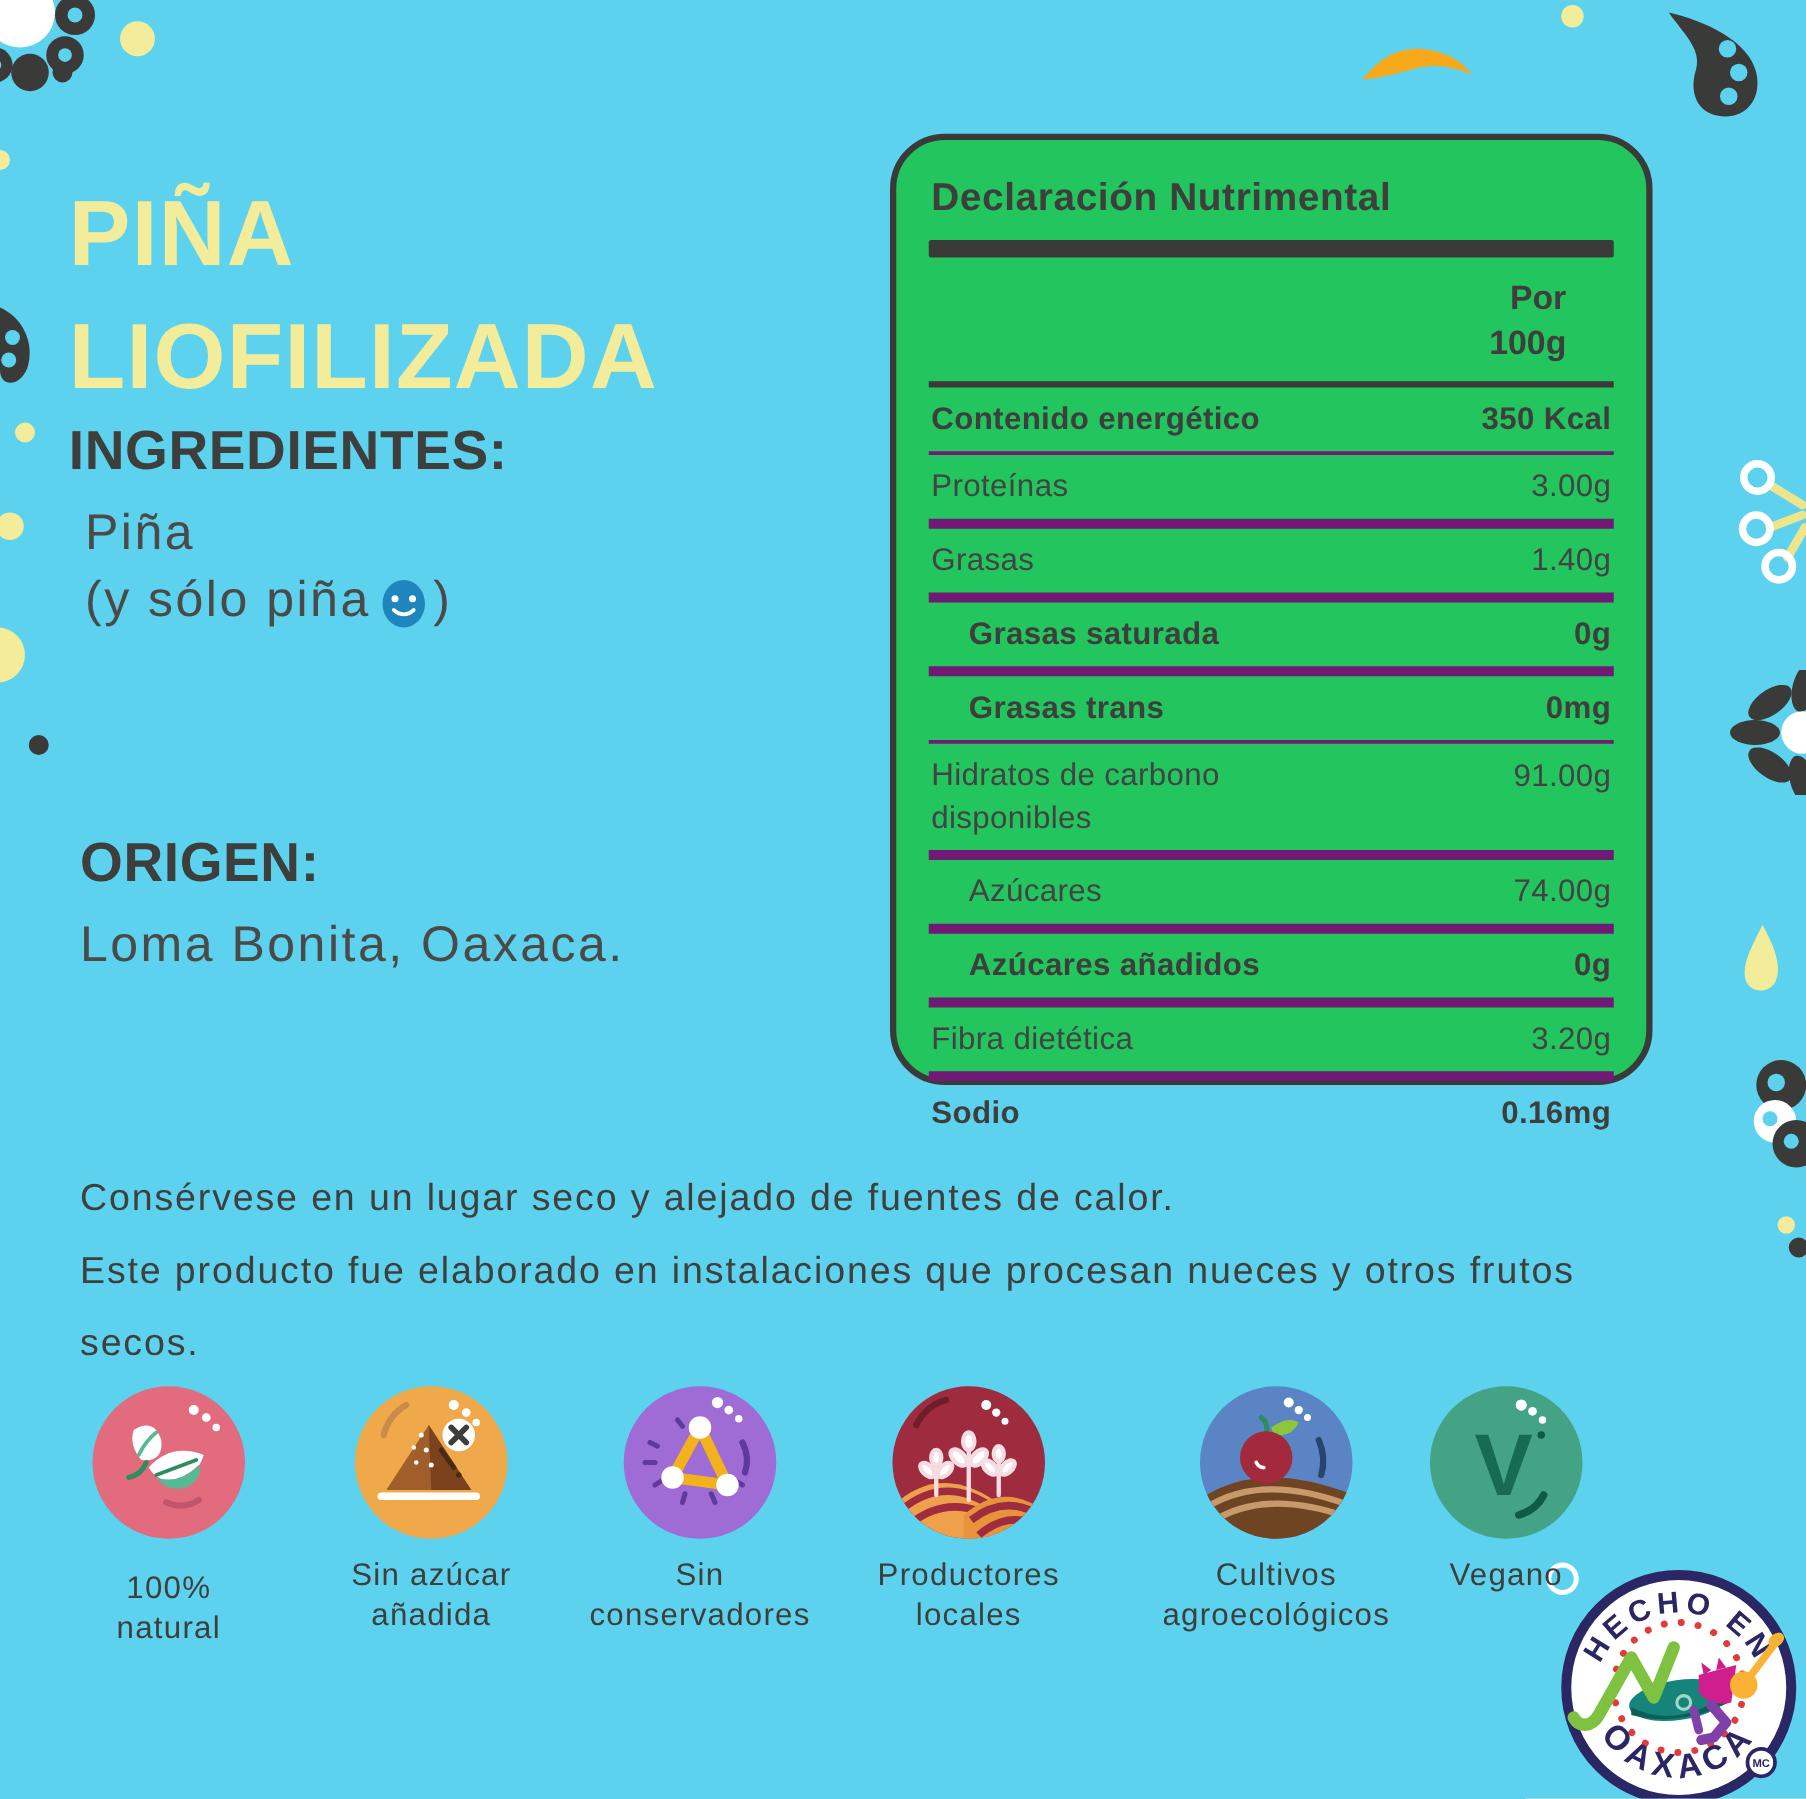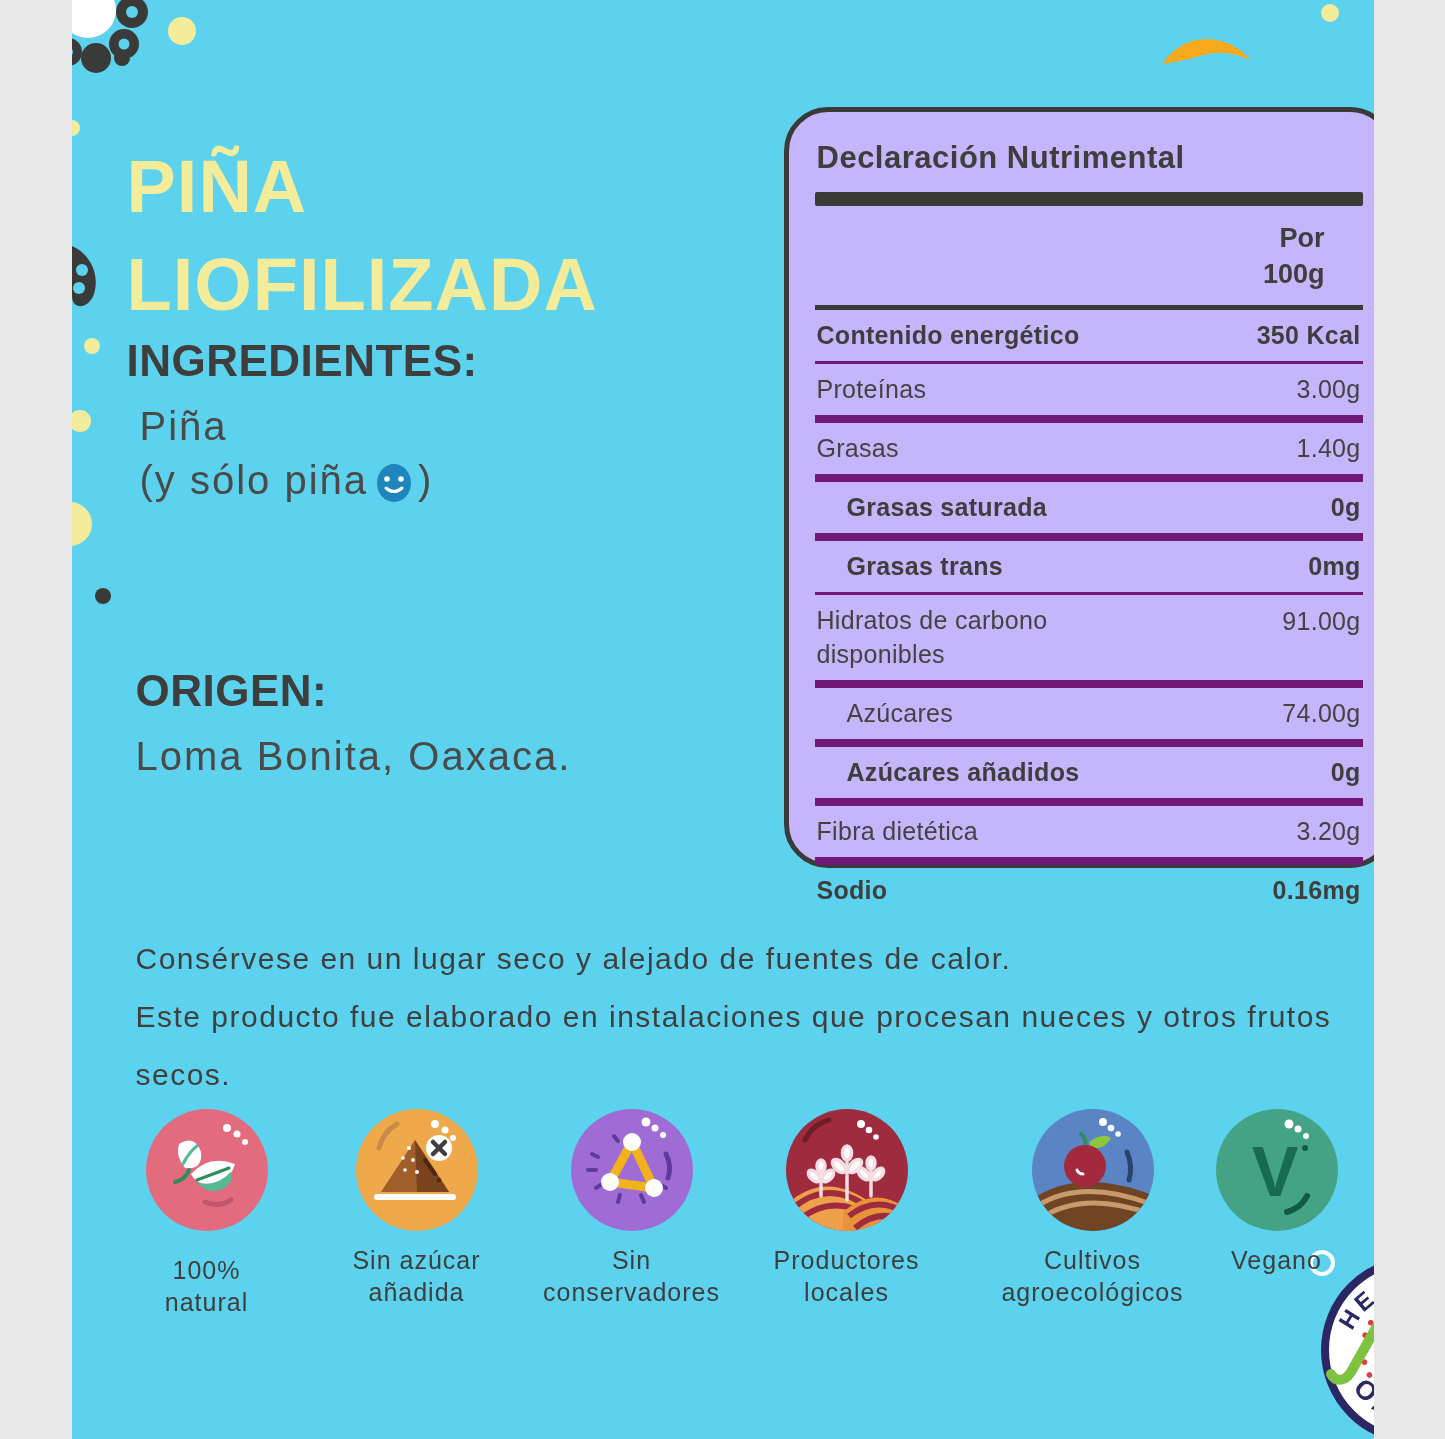--- a/index.html
+++ b/index.html
@@ -1,17 +1,17 @@
 <!DOCTYPE html>
 <html><head>
 <meta charset="utf-8">
 <style>
   html,body{margin:0;padding:0;background:#e8e8e8;}
   .canvas{
-    position:relative;width:1302px;height:1439px;margin:0 auto;
+    position:relative;width:1445px;height:1439px;margin:0 auto;
     background:#5CD2EE;overflow:hidden;
     font-family:"Liberation Sans","DejaVu Sans",sans-serif;color:#3F3F3D;
   }
   .dot{position:absolute;border-radius:50%;}
   .deco{position:absolute;}
   .ring{position:absolute;border-radius:50%;border:4px solid #fff;background:transparent;}
 
   .title{
     position:absolute;left:55px;top:138px;width:620px;margin:0;
     font-size:74px;line-height:1.32;font-weight:800;letter-spacing:1px;
@@ -28,21 +28,21 @@
   #ingredient-note{left:68px;top:454px;display:flex;align-items:center;}
   #ingredient-note svg{margin:6px 4px 0 6px;}
   #origin-text{left:64px;top:734px;}
 
   .storage{position:absolute;left:64px;top:936px;width:1340px;}
   .storage p{margin:0 0 13px 0;font-size:30px;line-height:1.5;letter-spacing:1.5px;color:#3F3F3D;}
 
   
   .nutrition{
     position:absolute;left:712px;top:107px;width:610px;height:761px;
-    box-sizing:border-box;background:#c4b5fd;border:5px solid #3A3A38;
+    box-sizing:border-box;background:#22c55e;border:5px solid #3A3A38;
     border-radius:44px;padding:22px 26px 16px 26px;
   }
   .nutrition-title{font-size:31px;font-weight:800;color:#3E3E3C;letter-spacing:0.5px;padding:6px 0 16px 2px;}
   .nutrition-bar{height:14px;background:#3A3A38;border-radius:2px;}
   .nutrition-colhead{
     display:flex;flex-direction:column;align-items:flex-end;
     padding:14px 38px 12px 0;font-weight:800;font-size:27px;line-height:1.35;
     border-bottom:5px solid #3A3A38;color:#3E3E3C;
   }
   .nrow{

